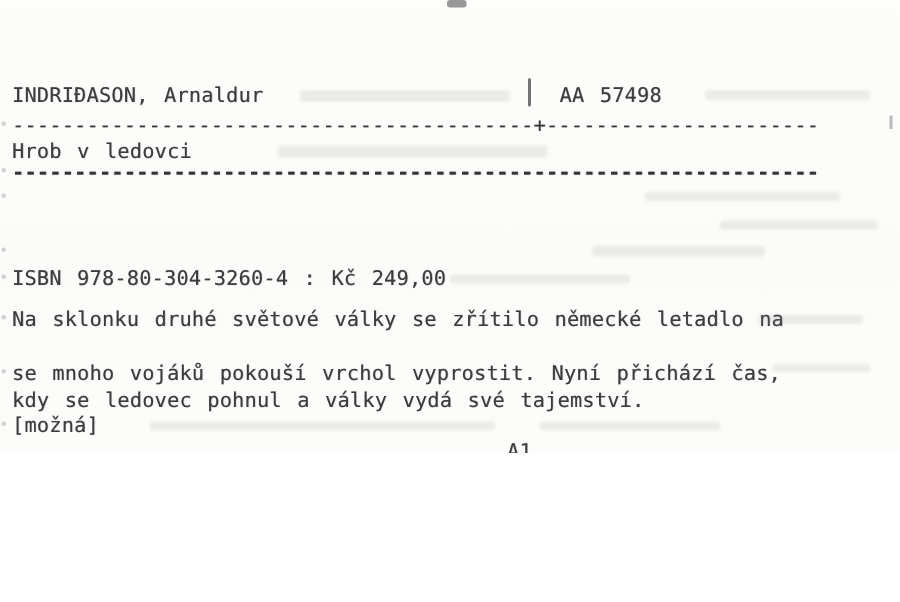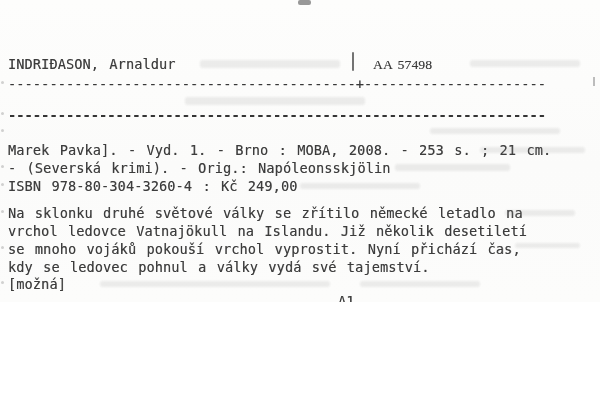--- a/index.html
+++ b/index.html
@@ -18,21 +18,21 @@
     white-space:pre;
     font-size:13.5px;
     line-height:15px;
     letter-spacing:0.15px;
     word-spacing:2px;
     color:#3c3c3c;
     text-shadow:0.3px 0.3px 0.5px rgba(70,70,70,0.55);
   }
   .sep{color:#383838; letter-spacing:0.15px;}
   .sep-bold{font-weight:bold; color:#343434;}
-  .accession{left:373px;font-family:Liberation Serif, serif;}
+  .accession{left:373px;}
   .code{left:338px;}
   .vtick{
     position:absolute; left:352px; top:52px;
     width:2px; height:19px;
     background:rgba(70,70,70,0.75);
     border-radius:1px;
   }
   .artifact{position:absolute; background:rgba(150,150,150,0.16); filter:blur(1px); border-radius:2px;}
   .artifact.dark{background:rgba(85,85,85,0.6); filter:blur(0.4px);}
   .artifact.medium{background:rgba(120,120,120,0.3); filter:blur(0.8px);}
@@ -43,29 +43,27 @@
 <body>
 
 <div class="scan">
 
   <div class="line" style="top:57px">INDRIÐASON, Arnaldur</div>
   <div class="vtick"></div>
   <div class="line accession" style="top:57px">AA 57498</div>
 
   <div class="line sep" style="top:77px">------------------------------------------+----------------------</div>
 
+  <div class="line" style="top:94px">Hrob v ledovci</div>
 
   <div class="line sep sep-bold" style="top:108px">-----------------------------------------------------------------</div>
 
-  <div class="line" style="top:143px">Marek Pavka]. - Vyd. 1. - Brno : MOBA, 2008. - 253 s. ; 21 cm.</div>
-  <div class="line" style="top:161px">- (Severská krimi). - Orig.: Napóleonsskjölin</div>
   <div class="line" style="top:179px">ISBN 978-80-304-3260-4 : Kč 249,00</div>
 
   <div class="line" style="top:206px">Na sklonku druhé světové války se zřítilo německé letadlo na</div>
-  <div class="line" style="top:224px">vrchol ledovce Vatnajökull na Islandu. Již několik desetiletí</div>
   <div class="line" style="top:242px">se mnoho vojáků pokouší vrchol vyprostit. Nyní přichází čas,</div>
   <div class="line" style="top:260px">kdy se ledovec pohnul a války vydá své tajemství.</div>
 
   <div class="line" style="top:277px">[možná]</div>
   <div class="line code" style="top:294px">A1</div>
 
   <div class="artifact dark" style="left:298px;top:0;width:13px;height:5px"></div>
   <div class="artifact" style="left:200px;top:60px;width:140px;height:8px"></div>
   <div class="artifact" style="left:470px;top:60px;width:110px;height:7px"></div>
   <div class="artifact" style="left:185px;top:97px;width:180px;height:8px"></div>

